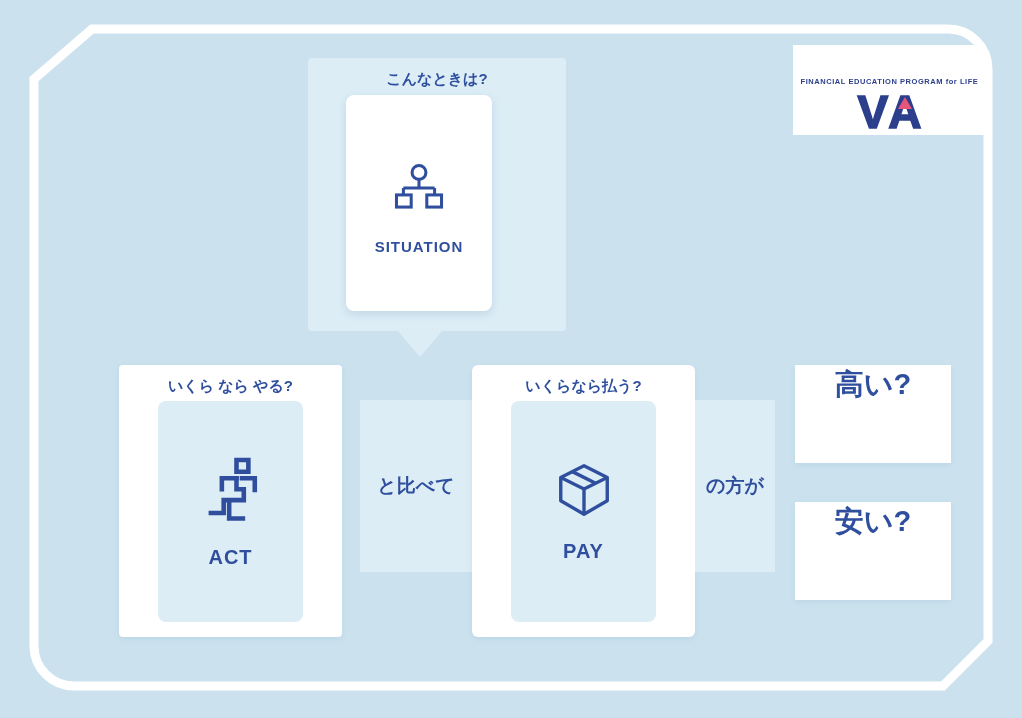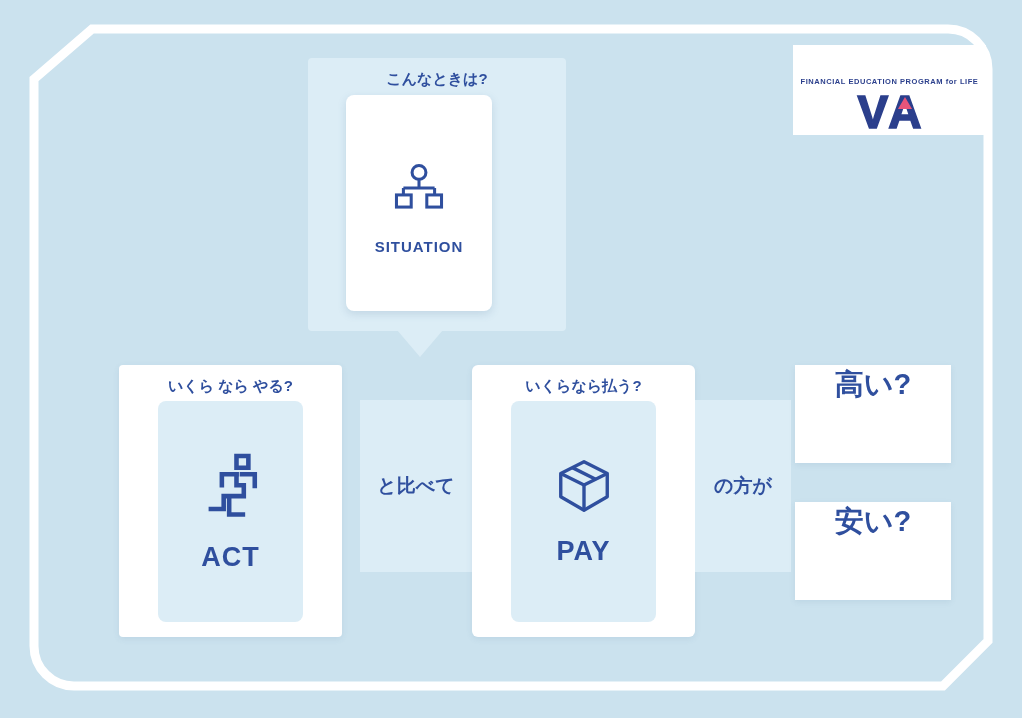--- a/index.html
+++ b/index.html
@@ -39,27 +39,27 @@
 
   .card{position:absolute;left:39px;width:145px;border-radius:8px;display:flex;flex-direction:column;
     align-items:center;justify-content:center;}
   .white-card{left:38px;top:37px;width:146px;height:216px;background:var(--card);
     box-shadow:0 3px 8px rgba(70,110,150,.18);gap:24px;padding-top:10px;}
   .blue-card{top:36px;height:221px;background:var(--panel);gap:18px;}
 
   .icon{color:var(--navy);display:block;}
   .card-label{color:var(--navy);font-weight:bold;text-align:center;}
   .card-label.small{font-size:15px;letter-spacing:1px;}
-  .card-label.big{font-size:27px;letter-spacing:1px;}
+  .card-label.big{font-size:20px;letter-spacing:1px;}
 
   
   .band{position:absolute;top:400px;height:172px;background:var(--panel);
     display:flex;align-items:center;justify-content:center;}
   .band-compare{left:360px;width:112px;}
-  .band-nohouga{left:695px;width:96px;}
+  .band-nohouga{left:695px;width:80px;}
   .band span{font-size:19px;font-weight:bold;color:var(--navy);white-space:nowrap;}
 
   
   .outcome{position:absolute;left:795px;width:156px;height:98px;background:var(--card);border-radius:0;
     display:flex;align-items:flex-start;justify-content:center;box-shadow:0 2px 6px rgba(70,110,150,.10);}
   .outcome-high{top:365px;}
   .outcome-low{top:502px;}
   .outcome span{font-size:29px;font-weight:bold;color:var(--navy);}
 </style>
 </head>

